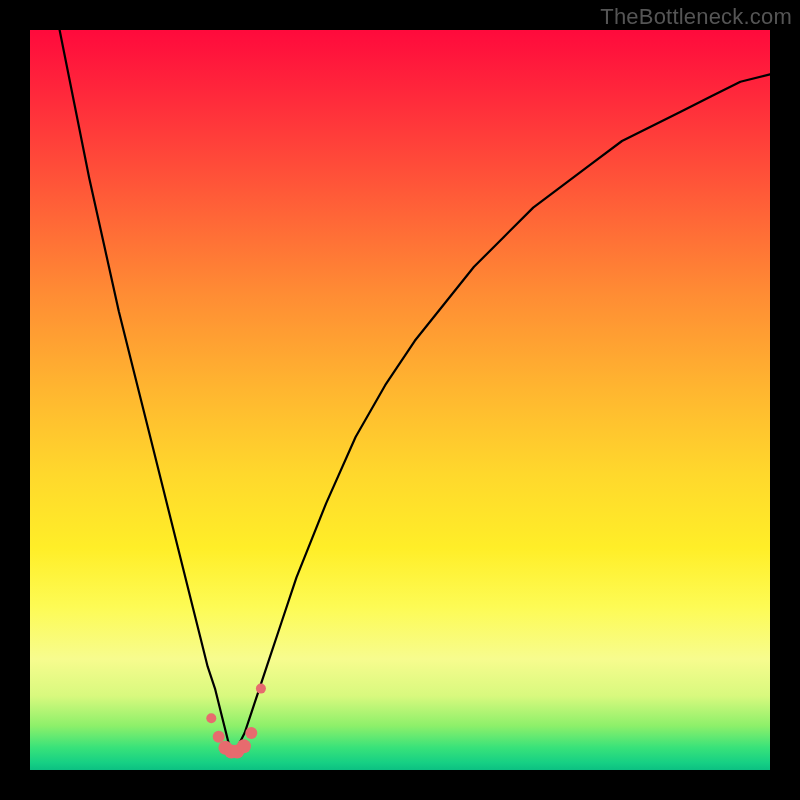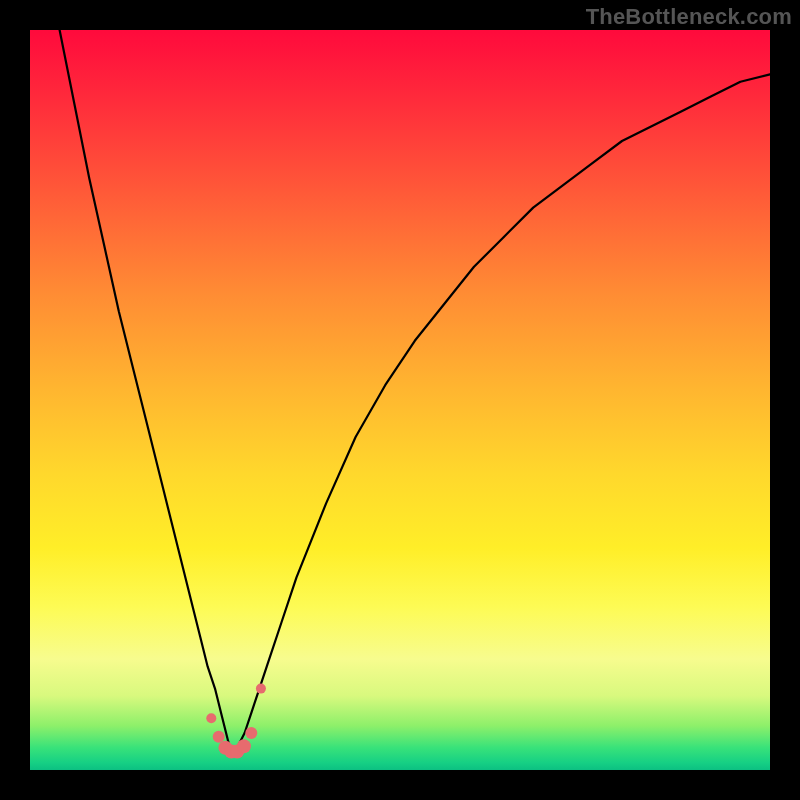--- a/index.html
+++ b/index.html
@@ -37,21 +37,21 @@
       #38e27a 97%,
       #16d084 99%,
       #0cc082 100%
     );
   }
   .watermark {
     position: absolute;
     top: 4px;
     right: 8px;
     font-size: 22px;
-    font-weight: 700;
+    font-weight: 400;
     color: #555;
     letter-spacing: 0.2px;
     user-select: none;
   }
   svg.curve {
     position: absolute;
     left: 0;
     top: 0;
     width: 740px;
     height: 740px;

